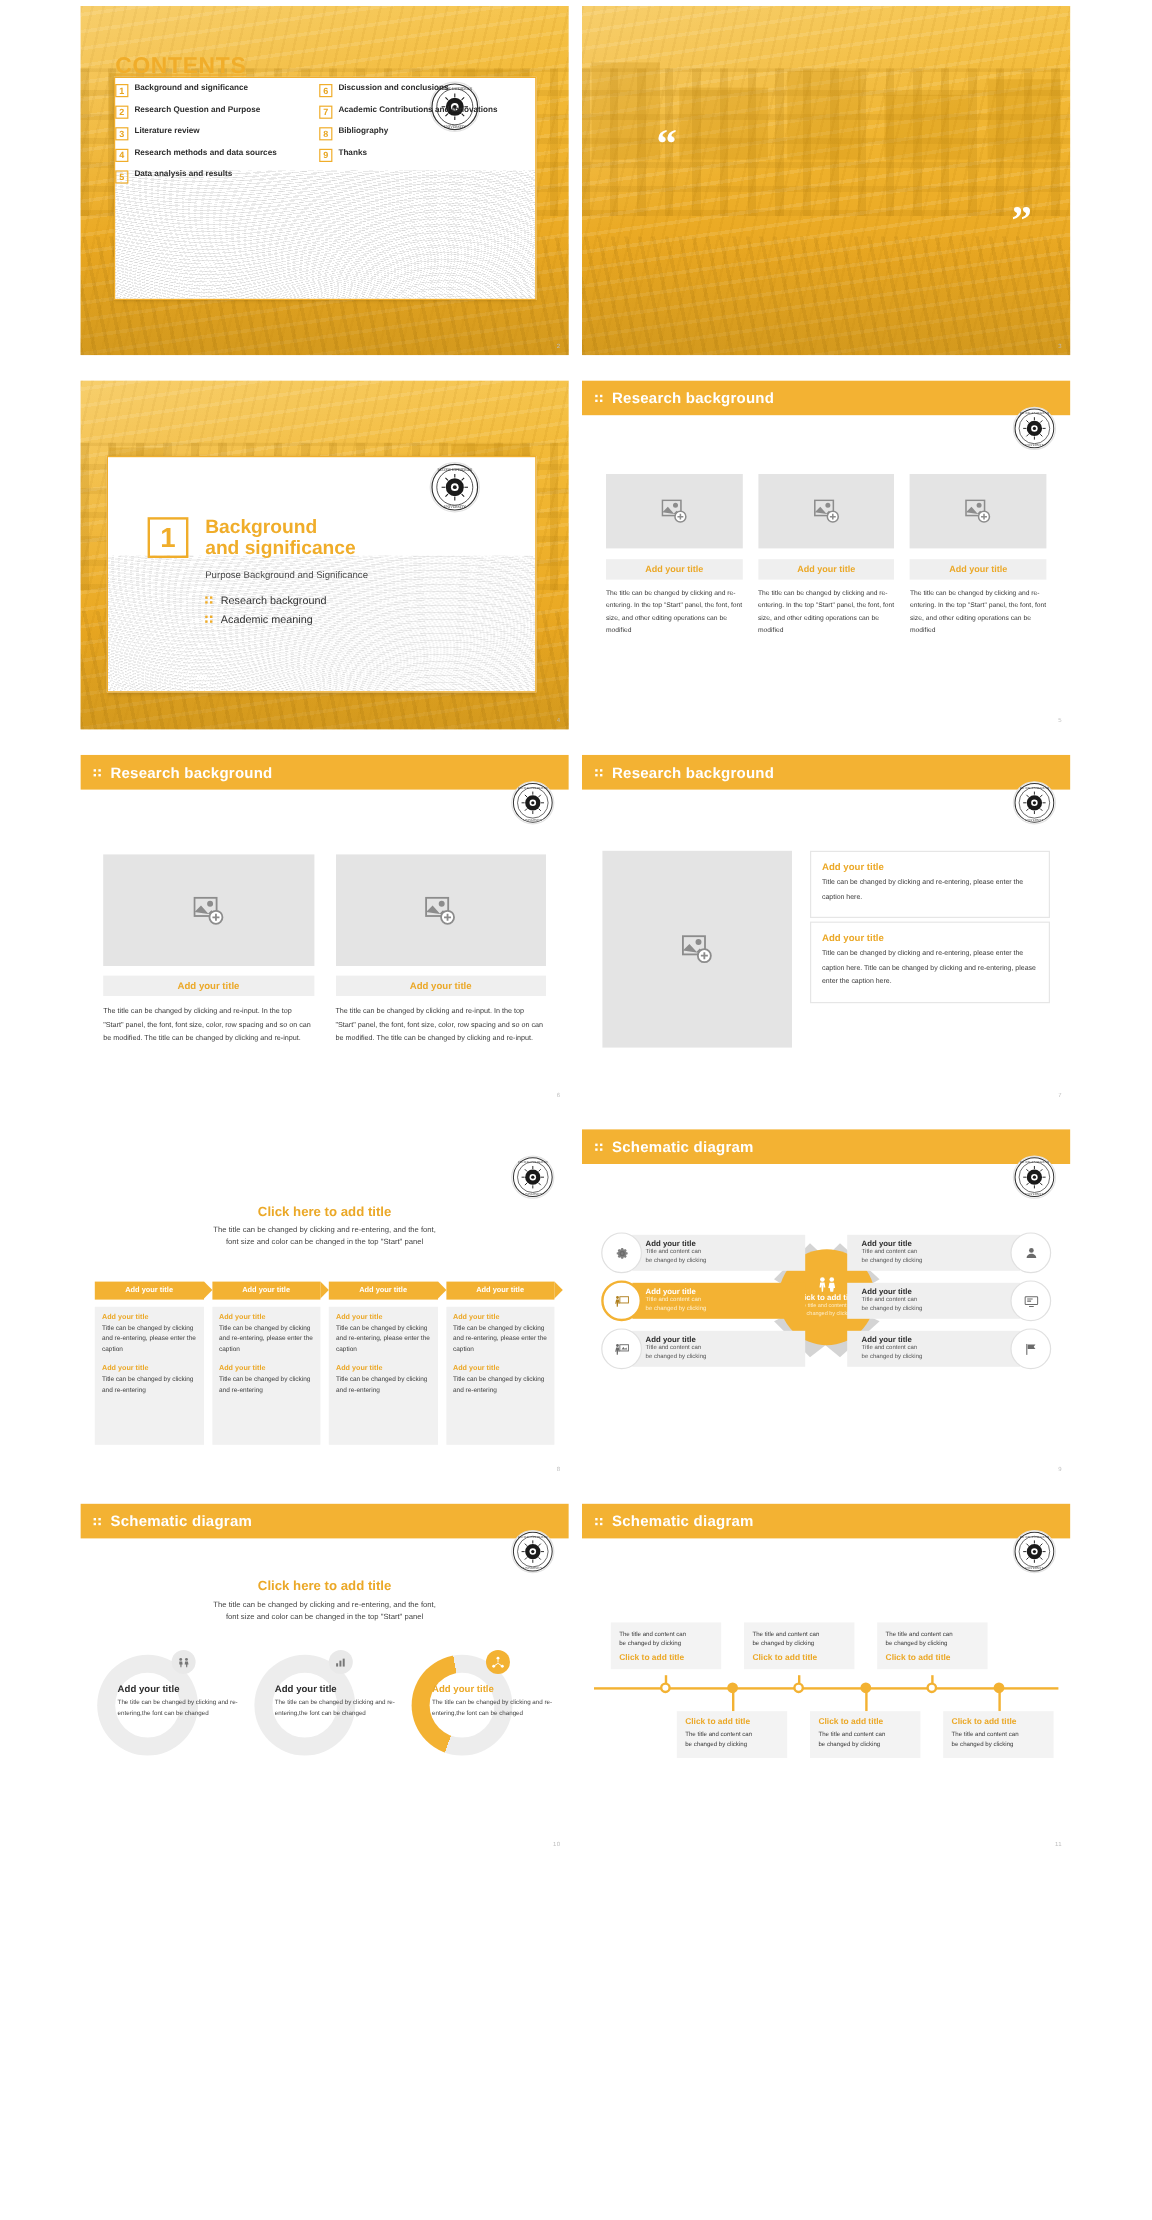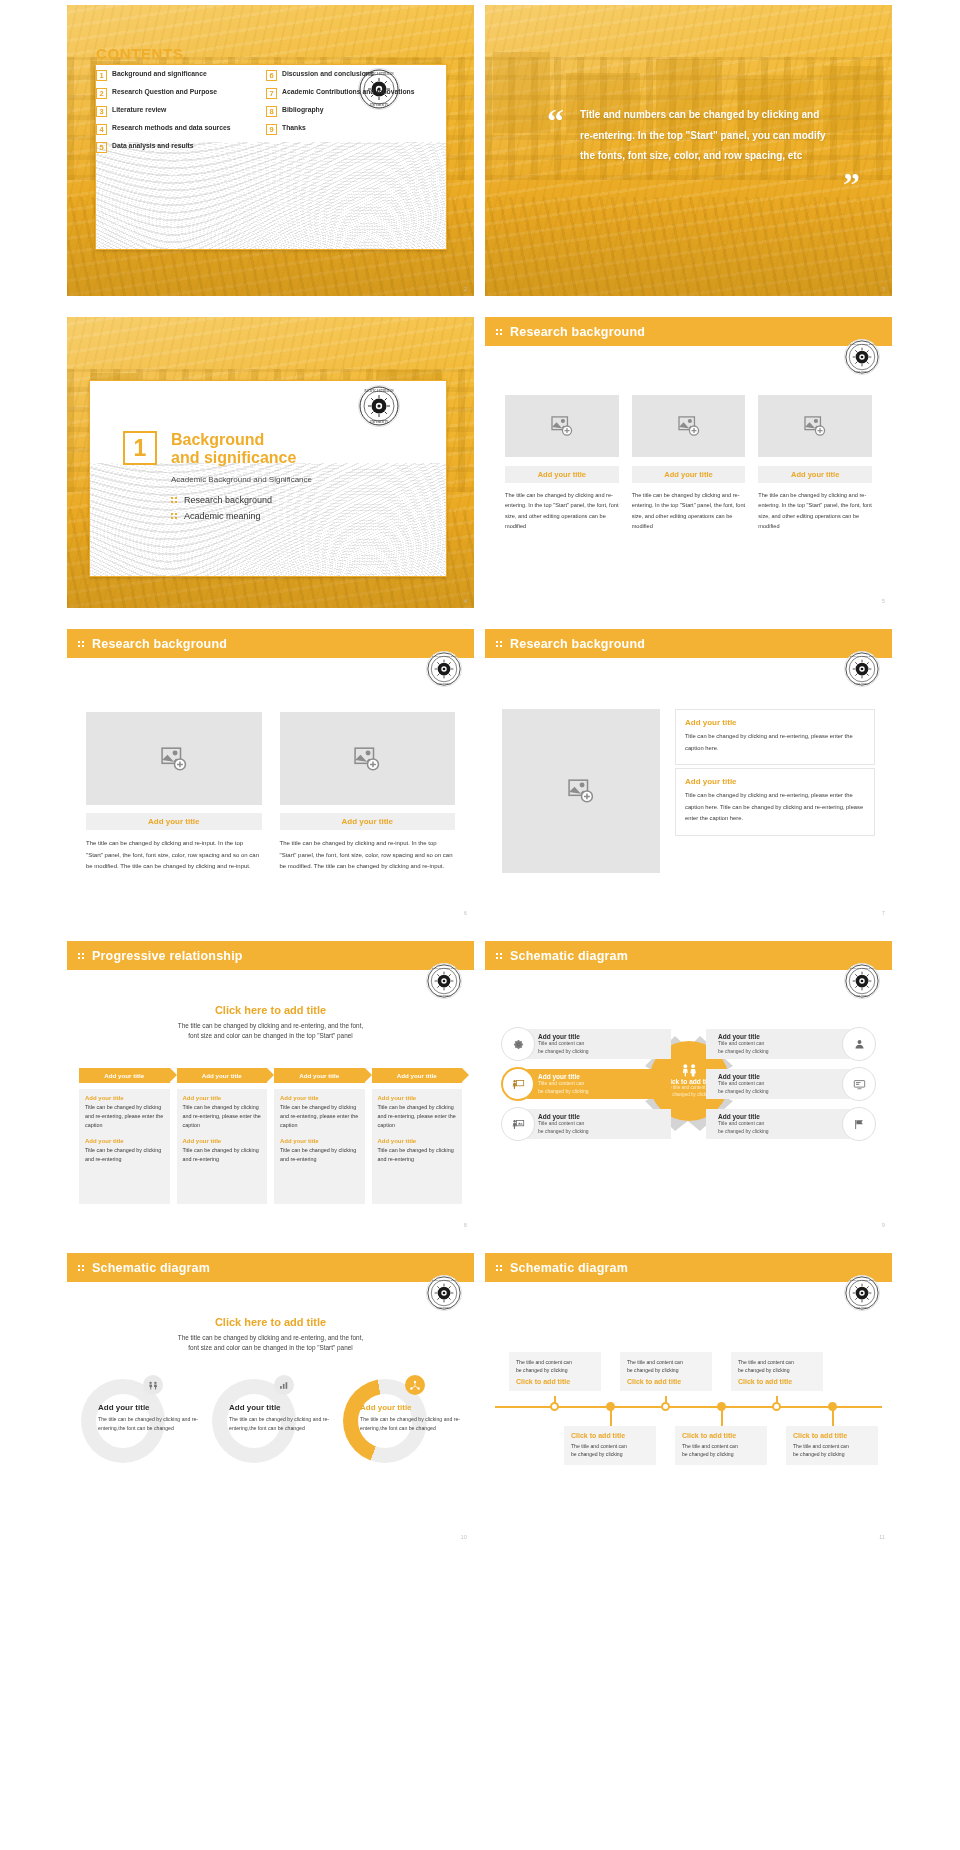--- a/index.html
+++ b/index.html
@@ -72,22 +72,22 @@
     pointer-events:none;
   }
 
   
   .seal { position:absolute; width:42px; height:42px; border-radius:50%;
           background:#fff; border:1px solid #e3e3e3;
           display:flex; align-items:center; justify-content:center; }
   .seal svg { width:40px; height:40px; }
 
   
-  .contents-title { position:absolute; left:29px; top:40px; font-size:15px;
-      font-weight:bold; color:#f0ad2a; letter-spacing:.6px; }
+  .contents-title { position:absolute; left:29px; top:40px; font-size:19px;
+      font-weight:bold; color:#f0ad2a; letter-spacing:.6px;text-decoration:underline; }
   .toc { position:absolute; left:29px; top:64px; width:330px;
       display:grid; grid-template-columns: 1fr 1fr; column-gap:10px; }
   .toc-col { display:flex; flex-direction:column; gap:6px; }
   .toc-item { display:flex; align-items:flex-start; gap:5px; }
   .toc-num { width:11px; height:11px; flex:0 0 11px; border:1px solid #f0ad2a;
       color:#e8a520; font-size:7.5px; font-weight:bold; display:flex;
       align-items:center; justify-content:center; margin-top:1px; }
   .toc-label { font-size:6.8px; font-weight:bold; color:#2d2d2d; line-height:1.35; }
 
   
@@ -260,21 +260,20 @@
       <div class="roofs" style="top:4%;height:40%;opacity:.26;">
         <i style="left:2%;width:14%;height:70%;"></i>
           <i style="left:20%;width:18%;height:52%;"></i>
         <i style="left:42%;width:15%;height:64%;"></i>
           <i style="left:62%;width:17%;height:46%;"></i>
         <i style="left:83%;width:15%;height:58%;"></i>
       </div>
     </div>
     <div class="qmark" style="left:62px;top:104px;">“</div>
     <div class="qmark" style="right:32px;top:168px;">”</div>
-    <div class="quote-text">Title and numbers can be changed by clicking and re-entering. In the top "Start" panel, you can modify the fonts, font size, color, and row spacing, etc</div>
     <div class="pnum">3</div>
   </div>
 
   <div class="slide">
     <div class="photo">
       <div class="roofs">
         <i style="left:6%;width:11%;height:62%;"></i>
           <i style="left:18%;width:9%;height:44%;"></i>
         <i style="left:30%;width:13%;height:55%;"></i>
           <i style="left:46%;width:10%;height:38%;"></i>
@@ -299,21 +298,21 @@
         </g>
         <text x="20" y="6.3" font-size="3.1" text-anchor="middle" fill="#222" font-family="Liberation Serif, serif">PACIFIC LUTHERAN</text>
         <text x="20" y="37.4" font-size="3.1" text-anchor="middle" fill="#222" font-family="Liberation Serif, serif">UNIVERSITY</text>
       </svg>
     </div>
     <div style="position:absolute;left:56px;top:114px;display:flex;gap:14px;align-items:flex-start;">
       <div class="big-num">1</div>
       <div>
         <div class="divider-title" style="white-space:pre-line;">Background
 and significance</div>
-        <div class="divider-sub">Academic Background and Significance</div>
+        <div class="divider-sub">Purpose Background and Significance</div>
         <div class="divider-bullets">
           <div class="bullet">
             <span class="dots">
                 <span></span>
                 <span></span>
                 <span></span>
                 <span></span>
               </span>
             <span>Research background</span>
             </div>
@@ -493,29 +492,20 @@
       <div style="font-size:5.8px;color:#3a3a3a;line-height:2;margin-top:4px;">Title can be changed by clicking and re-entering, please enter the caption here.</div>
     </div>
     <div style="position:absolute;left:190px;top:139px;right:17px;border:1px solid #e6e6e6;padding:8px 9px 10px;">
       <div style="color:#eba827;font-size:8px;font-weight:bold;">Add your title</div>
       <div style="font-size:5.8px;color:#3a3a3a;line-height:2;margin-top:4px;">Title can be changed by clicking and re-entering, please enter the caption here. Title can be changed by clicking and re-entering, please enter the caption here.</div>
     </div>
     <div class="pnum">7</div>
   </div>
 
   <div class="slide">
-    <div class="hdr">
-      <span class="dots">
-          <span></span>
-          <span></span>
-          <span></span>
-          <span></span>
-        </span>
-      <span class="hdr-title">Progressive relationship</span>
-    </div>
     <div class="seal" style="right:12px;top:22px;width:36px;height:36px;">
       <svg viewBox="0 0 40 40" aria-hidden="true" style="width:34px;height:34px;">
         <circle cx="20" cy="20" r="19" fill="#fff" stroke="#333" stroke-width="1"></circle>
         <circle cx="20" cy="20" r="15" fill="none" stroke="#333" stroke-width=".7"></circle>
         <circle cx="20" cy="20" r="7.5" fill="#1a1a1a"></circle>
           <circle cx="20" cy="20" r="3.2" fill="#fff"></circle>
         <circle cx="20" cy="20" r="1.6" fill="#1a1a1a"></circle>
         <g stroke="#1a1a1a" stroke-width=".9">
             <path d="M20 9 L20 12 M20 28 L20 31 M9 20 L12 20 M28 20 L31 20 M12.2 12.2 L14.3 14.3 M25.7 25.7 L27.8 27.8 M27.8 12.2 L25.7 14.3 M14.3 25.7 L12.2 27.8"></path>
           </g>

